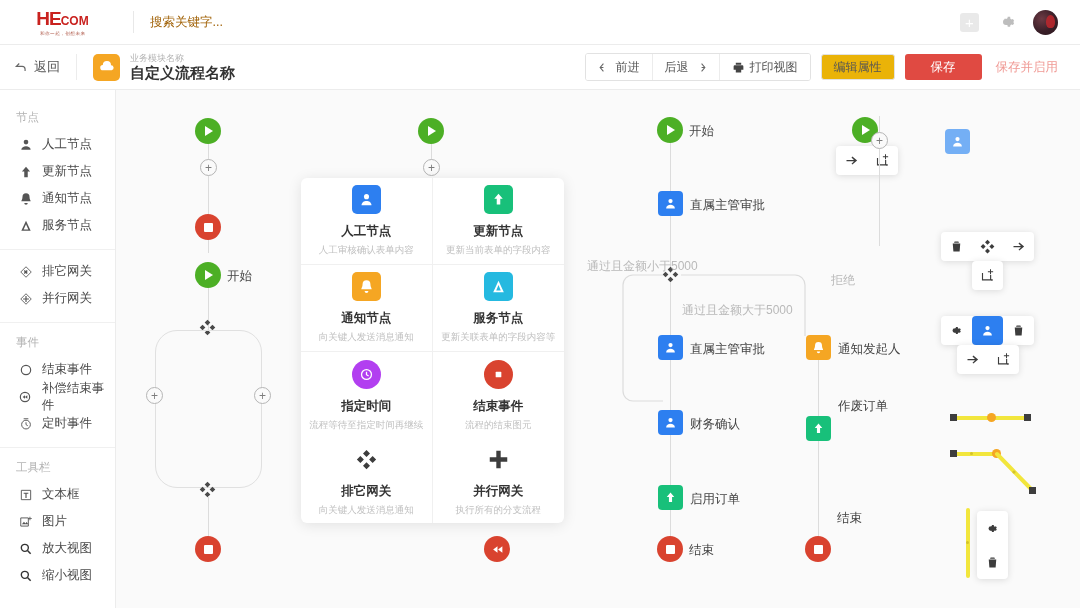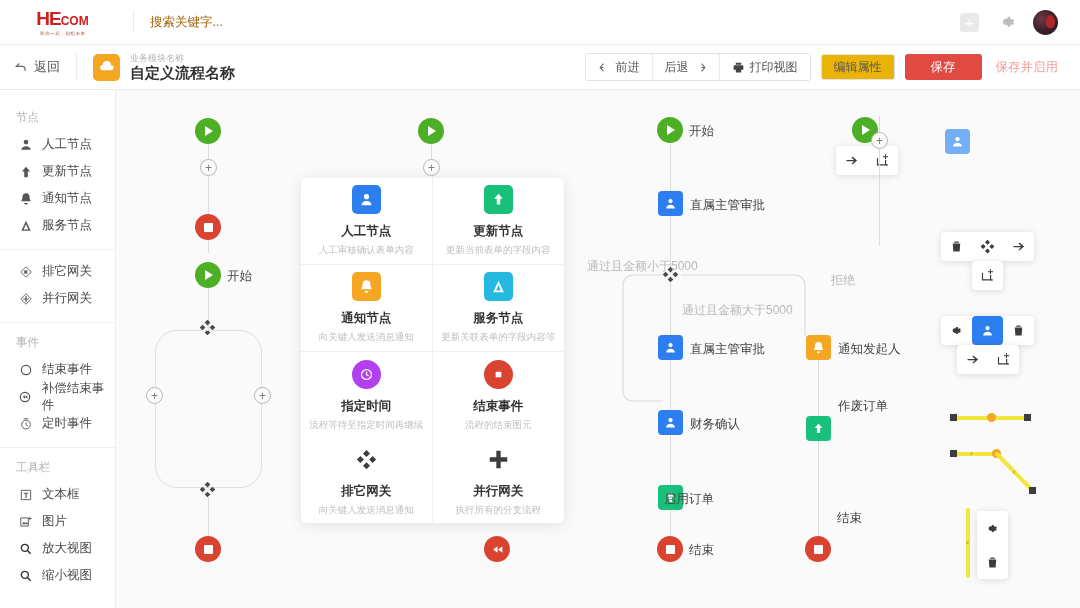--- a/index.html
+++ b/index.html
@@ -484,21 +484,21 @@
         </svg>
     </div>
     <div class="nlabel" style="left:571px; top:326px;">财务确认</div>
     <div class="vline" style="left:551px; top:345px; height:52px;"></div>
 
     <div class="node sqnode update" style="left:539px; top:395px;">
       <svg viewBox="0 0 24 24">
           <path d="M12 4l6 7h-3.5v8h-5v-8H6z"></path>
         </svg>
     </div>
-    <div class="nlabel" style="left:545px; top:401px;">启用订单</div>
+    <div class="nlabel" style="left:571px; top:401px;">启用订单</div>
     <div class="vline" style="left:551px; top:420px; height:49px;"></div>
 
     <div class="node circ end" style="left:538px; top:446px;">
         <div class="sq"></div>
       </div>
     <div class="nlabel" style="left:570px; top:452px;">结束</div>
 
     <div class="node sqnode notify" style="left:687px; top:245px;">
       <svg viewBox="0 0 24 24">
           <path d="M12 3a5.5 5.5 0 00-5.5 5.5c0 4.5-1.8 5.5-1.8 7.3h14.6c0-1.8-1.8-2.8-1.8-7.3A5.5 5.5 0 0012 3zm0 18a2.7 2.7 0 002.7-2.6H9.3A2.7 2.7 0 0012 21z"></path>

